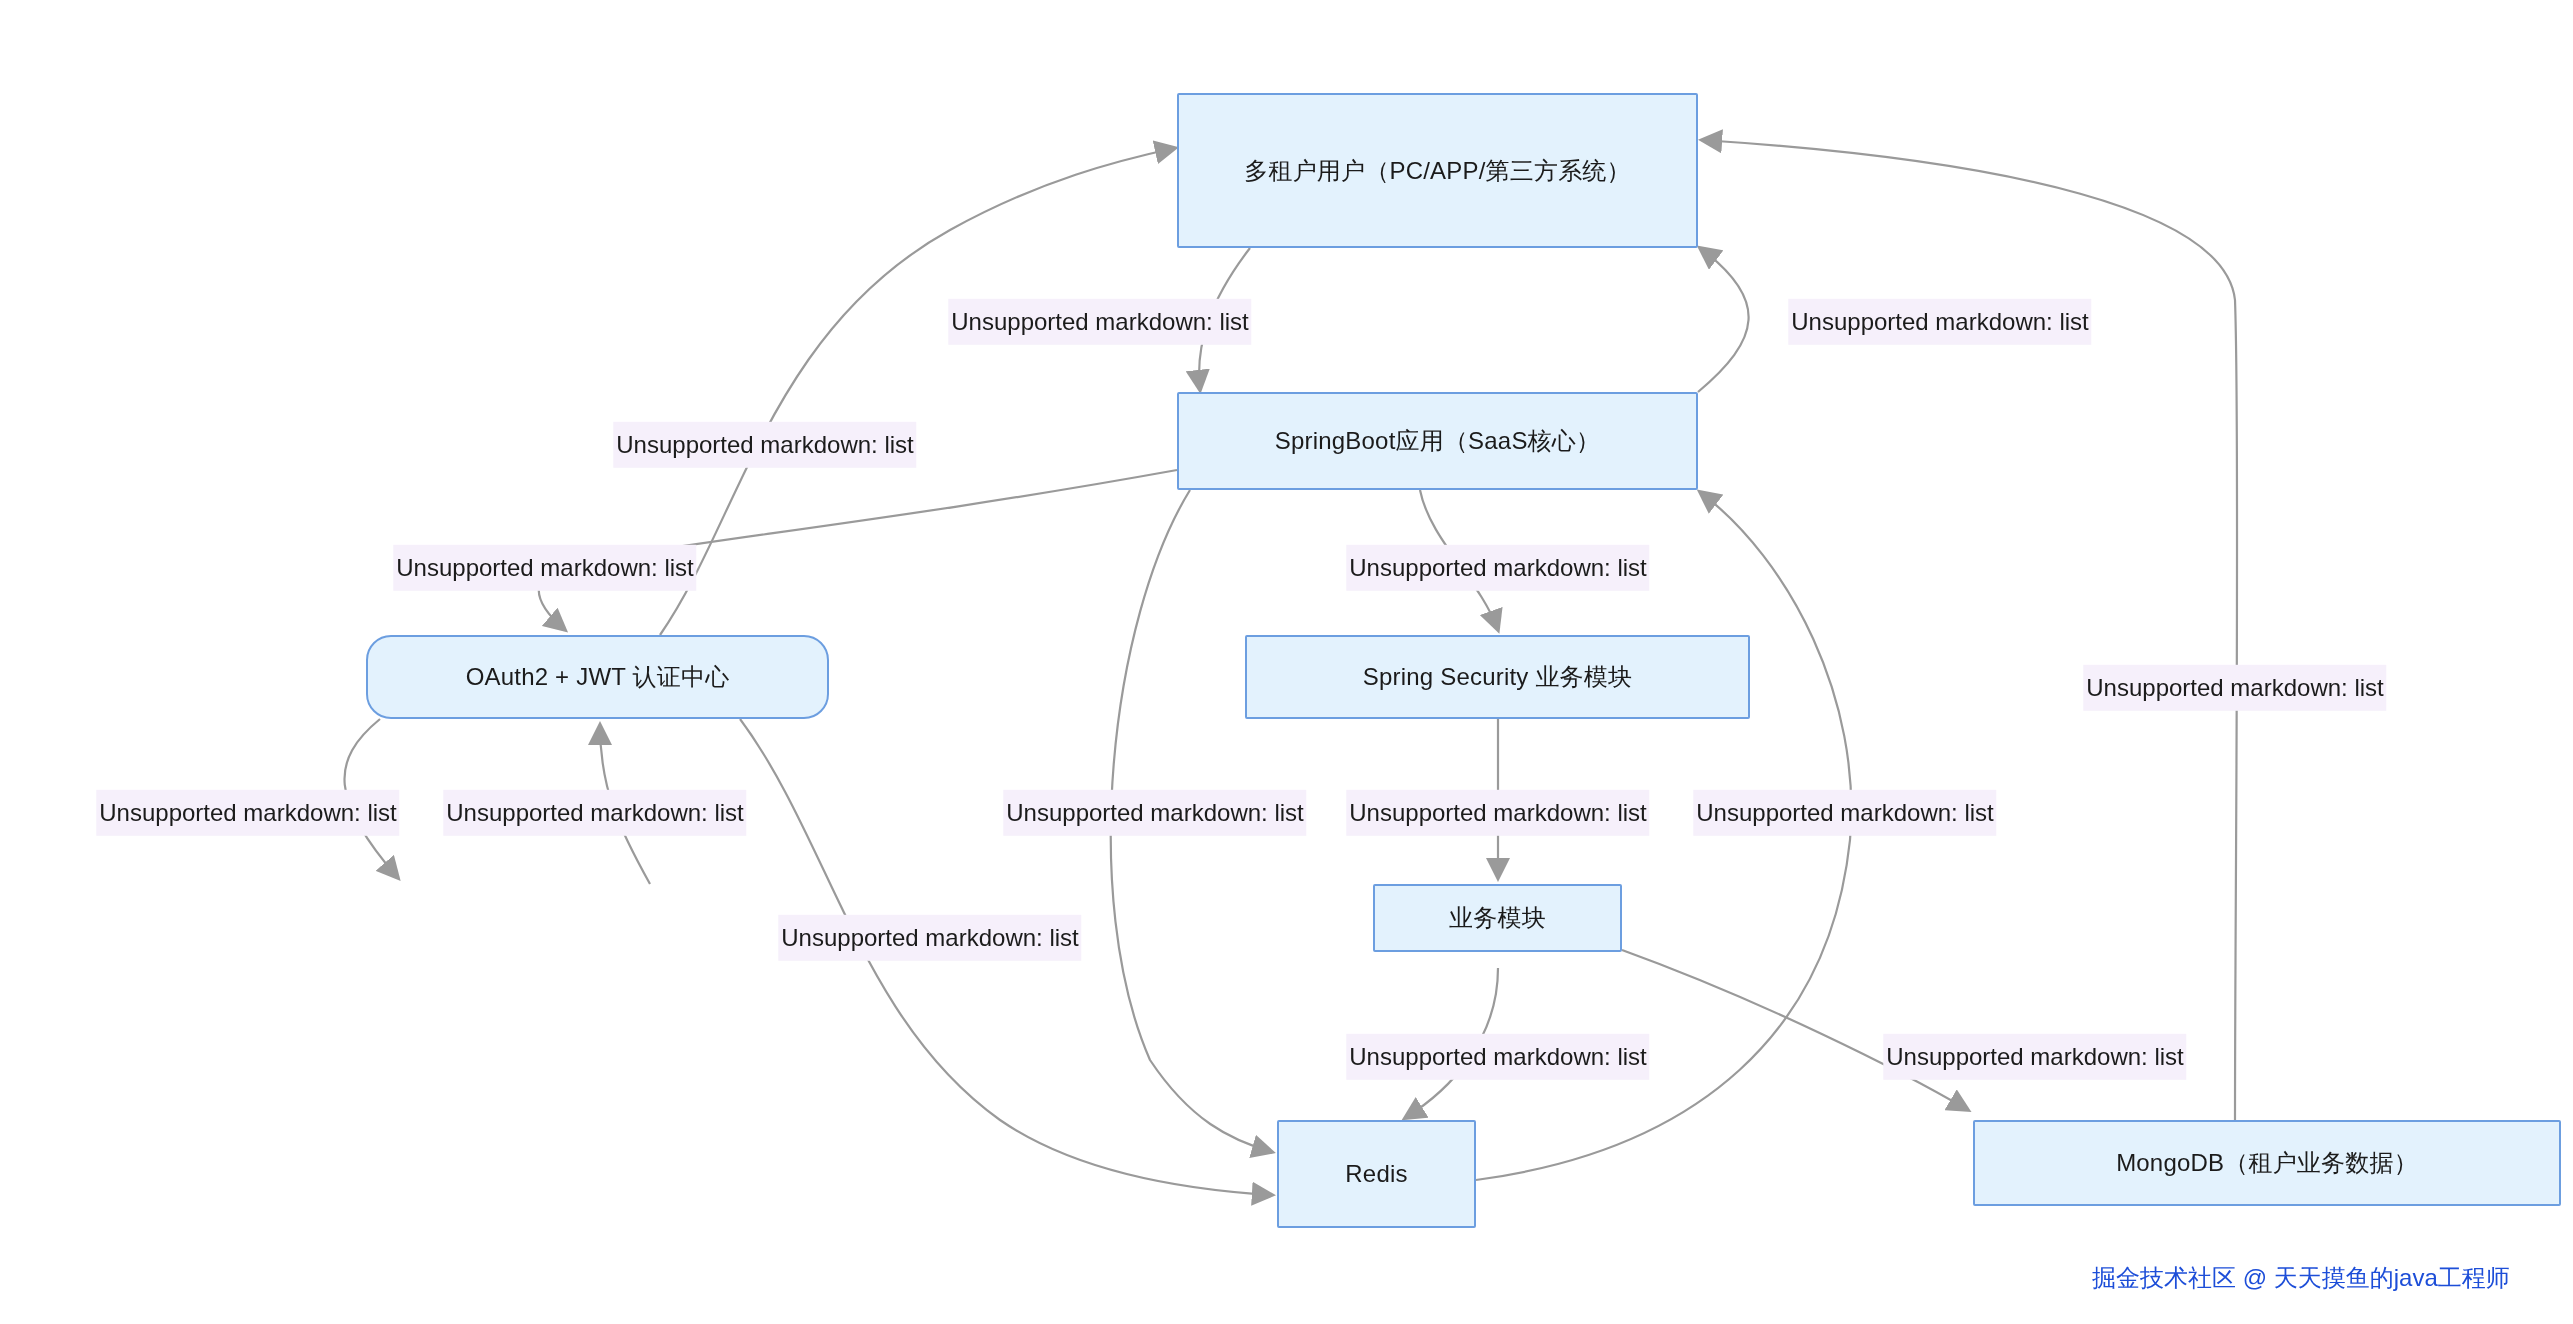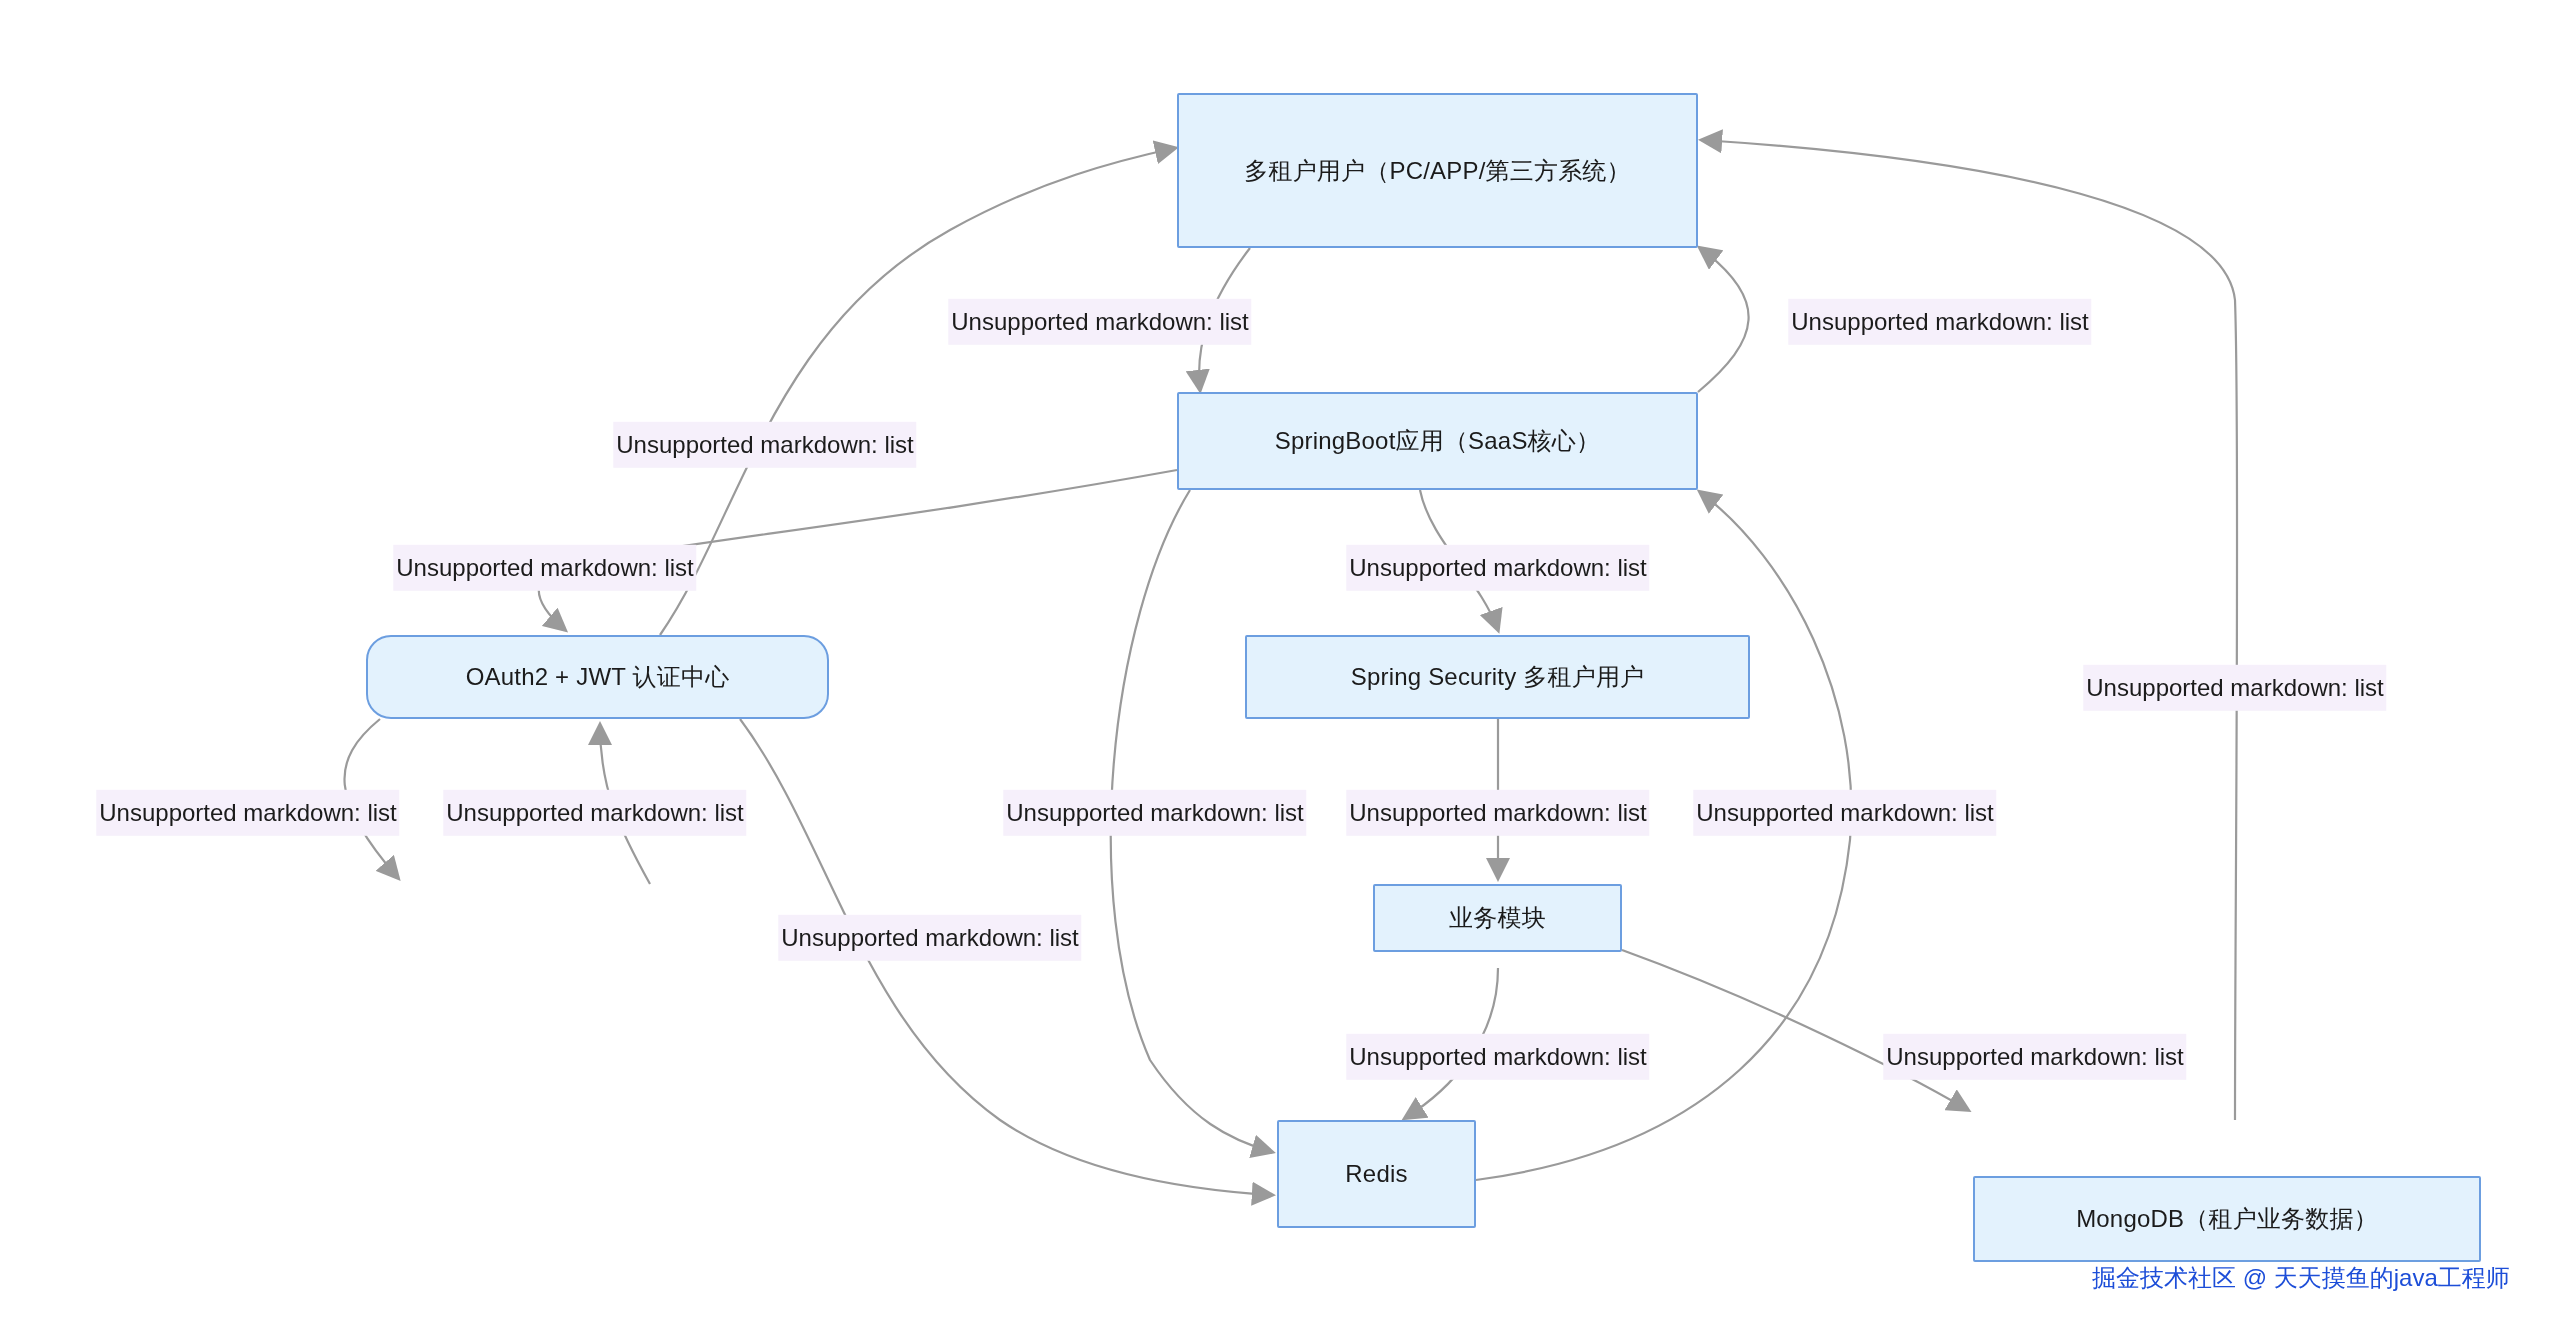--- a/index.html
+++ b/index.html
@@ -110,33 +110,33 @@
 
   <div class="node" style="left:1177px; top:392px; width:521px; height:98px;text-align:right;">
     <span>SpringBoot应用（SaaS核心）</span>
   </div>
 
   <div class="node" style="left:366px; top:635px; width:463px; height:84px;border-radius:25px;">
     <span>OAuth2 + JWT 认证中心</span>
   </div>
 
   <div class="node" style="left:1245px; top:635px; width:505px; height:84px;">
-    <span>Spring Security 多租户用户</span>
+    <span>Spring Security 业务模块</span>
   </div>
 
 
   <div class="node" style="left:1373px; top:884px; width:249px; height:68px;">
     <span>业务模块</span>
   </div>
 
   <div class="node" style="left:1277px; top:1120px; width:199px; height:108px;">
     <span>Redis</span>
   </div>
 
-  <div class="node" style="left:1973px; top:1176px; width:508px; height:86px;align-items:center;">
+  <div class="node" style="left:1973px; top:1120px; width:588px; height:86px;align-items:center;">
     <span>MongoDB（租户业务数据）</span>
   </div>
 
   <div class="edge-label" style="left:1100px; top:322px;">Unsupported markdown: list</div>
   <div class="edge-label" style="left:1940px; top:322px;">Unsupported markdown: list</div>
   <div class="edge-label" style="left:765px; top:445px;">Unsupported markdown: list</div>
   <div class="edge-label" style="left:545px; top:568px;">Unsupported markdown: list</div>
   <div class="edge-label" style="left:1498px; top:568px;">Unsupported markdown: list</div>
   <div class="edge-label" style="left:248px; top:813px;">Unsupported markdown: list</div>
   <div class="edge-label" style="left:595px; top:813px;">Unsupported markdown: list</div>

